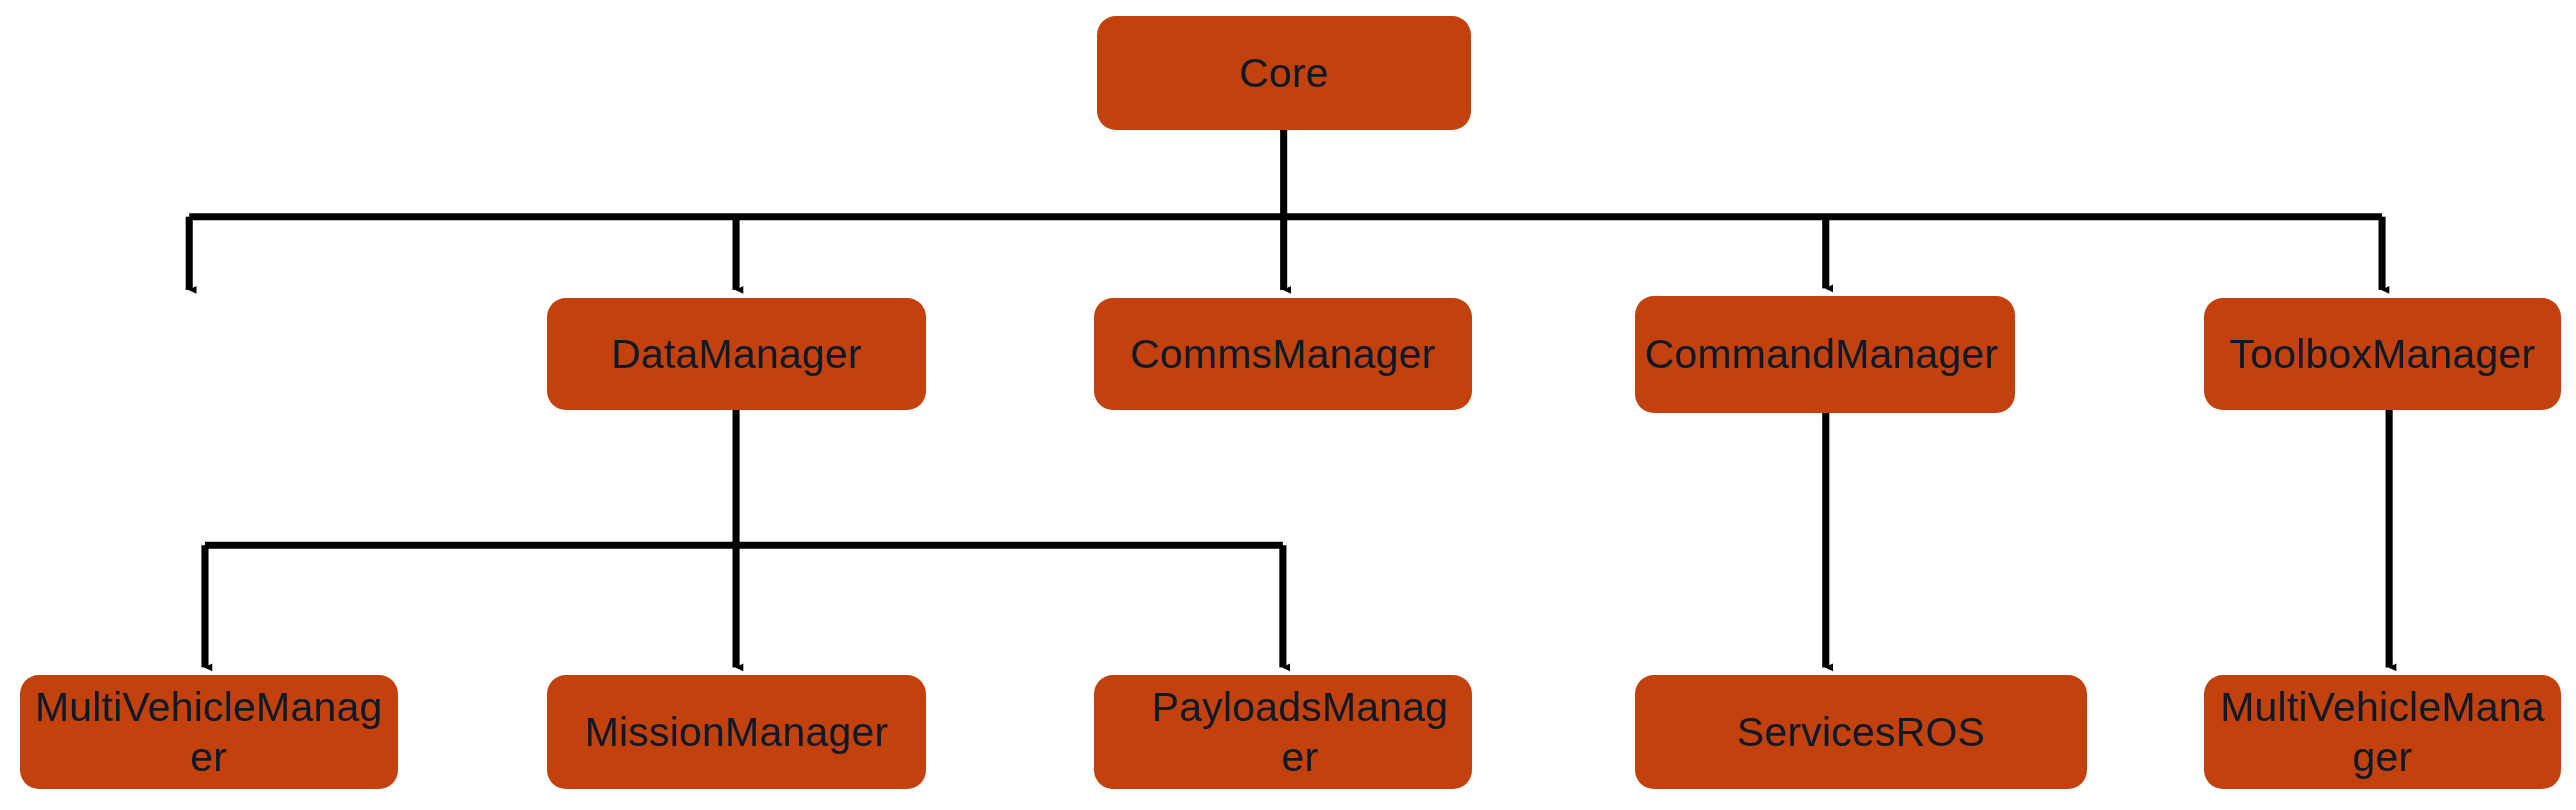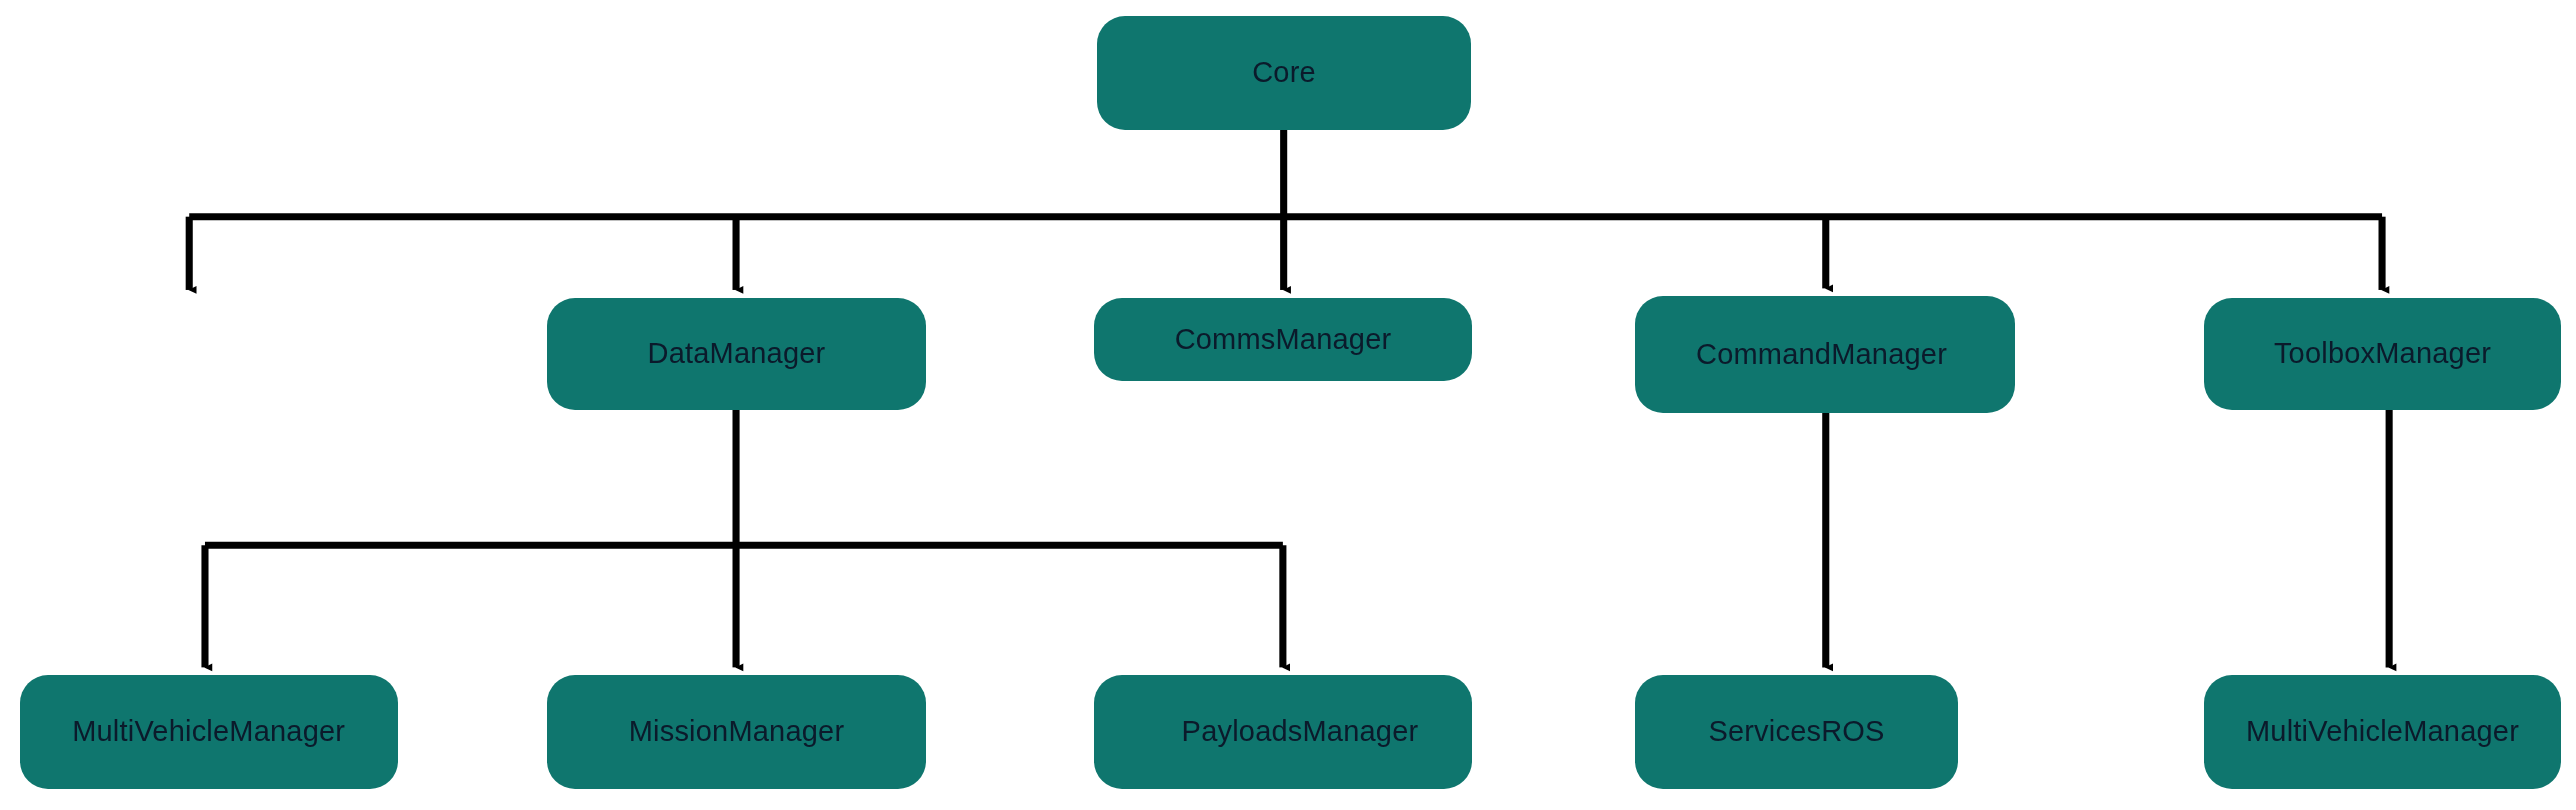--- a/index.html
+++ b/index.html
@@ -25,24 +25,24 @@
     height: 810px;
     pointer-events: none;
   }
   .node-box {
     position: absolute;
     box-sizing: border-box;
     display: flex;
     align-items: center;
     justify-content: center;
     text-align: center;
-    border-radius: 28px;
-    background: #0f766e;
+    border-radius: 19px;
+    background: #c2410c;
     color: #0b1a2b;
-    font-size: 29px;
+    font-size: 41px;
     font-weight: 400;
     line-height: 1.22;
     letter-spacing: 0.2px;
     padding: 3.2px 14px;
     word-break: break-word;
     -webkit-font-smoothing: antialiased;
   }
   .node-label {
     display: block;
     width: 100%;
@@ -83,21 +83,21 @@
 
   <div class="node-box" style="left:1097px; top:15.8px; width:374px; height:114px;">
     <span class="node-label">Core</span>
   </div>
 
 
   <div class="node-box" style="left:547px; top:298px; width:379px; height:112px;">
     <span class="node-label">DataManager</span>
   </div>
 
-  <div class="node-box" style="left:1094px; top:298px; width:378px; height:83px;">
+  <div class="node-box" style="left:1094px; top:298px; width:378px; height:112px;">
     <span class="node-label">CommsManager</span>
   </div>
 
   <div class="node-box" style="left:1635px; top:296px; width:380px; height:117px;padding-left:7px;">
     <span class="node-label">CommandManager</span>
   </div>
 
   <div class="node-box" style="left:19.7px; top:675px; width:378px; height:114px;">
     <span class="node-label">MultiVehicleManager</span>
   </div>
@@ -107,21 +107,21 @@
   </div>
 
   <div class="node-box" style="left:547px; top:675px; width:379px; height:114px;">
     <span class="node-label">MissionManager</span>
   </div>
 
   <div class="node-box" style="left:1094px; top:675px; width:378px; height:114px;padding-left:48px;">
     <span class="node-label">PayloadsManager</span>
   </div>
 
-  <div class="node-box" style="left:1635px; top:675px; width:323px; height:114px;">
+  <div class="node-box" style="left:1635px; top:675px; width:452px; height:114px;">
     <span class="node-label">ServicesROS</span>
   </div>
 
   <div class="node-box" style="left:2204px; top:675px; width:357px; height:114px;">
     <span class="node-label">MultiVehicleManager</span>
   </div>
 
 </div>
 
 

